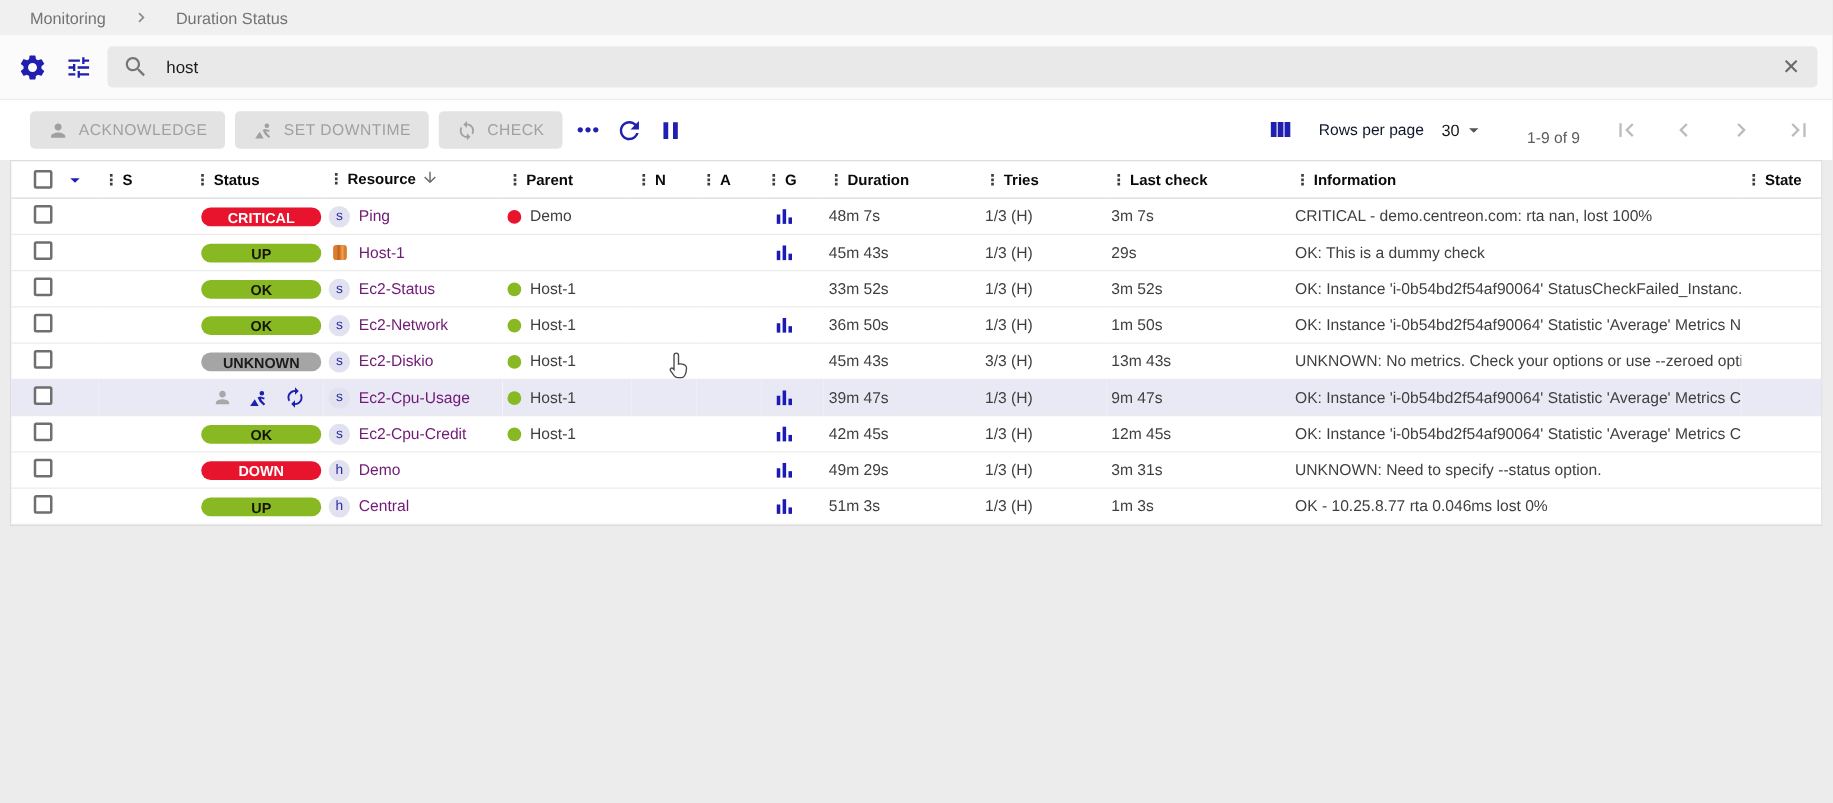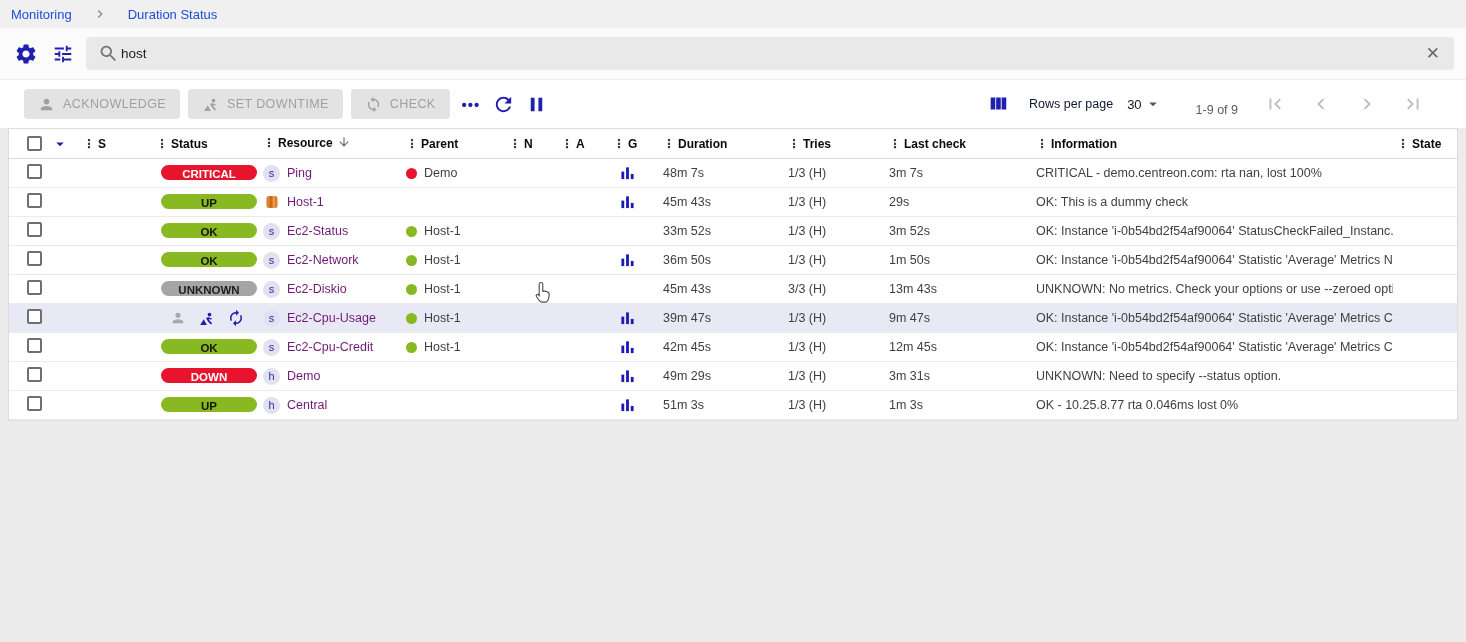--- a/index.html
+++ b/index.html
@@ -7,43 +7,43 @@
     font-family:"Liberation Sans","DejaVu Sans",sans-serif;
     background:#ececec; color:#303030; }
   :root{
     --primary:#1f1fb0; --critical:#e8132c; --success:#88b922;
     --unknown:#a5a5a5; --highlight:#e9e9f5; --aws-orange:#db7c2e;
   }
   svg{ display:block; }
 
   
   .breadcrumb-bar{ height:28px; background:#f0f0f0; display:flex; align-items:center;
-    padding-left:11px; gap:20px; font-size:13px; color:#1d4ed8; }
+    padding-left:24px; gap:20px; font-size:13px; color:#737373; }
   .breadcrumb-bar .crumb{ cursor:pointer; }
   .breadcrumb-bar .sep svg{ fill:#8a8a8a; }
 
   
   .filter-bar{ height:52px; background:#fbfbfb; border-bottom:1px solid #ededed;
     display:flex; align-items:center; padding:0 12px 0 12px; gap:10px; }
   .icon-btn{ background:none; border:none; cursor:pointer; padding:2px; display:flex; align-items:center; }
   .gear svg{ fill:var(--primary); }
   .filter-select{ width:168px; height:33px; background:#e9e9e9; border-radius:4px;
     display:flex; align-items:center; padding:0 8px 0 14px; font-size:13.5px; color:#1c1c1c; cursor:pointer; }
   .filter-select .spacer{ flex:1; }
   .filter-select svg{ fill:#555; }
   .tune svg{ fill:var(--primary); }
   .search-box{ flex:1; height:33px; background:#e9e9e9; border-radius:4px;
-    display:flex; align-items:center; padding:0 10px 0 12px; gap:2px; }
+    display:flex; align-items:center; padding:0 10px 0 12px; gap:14px; }
   .search-box svg{ fill:#757575; }
   .search-box input{ flex:1; background:transparent; border:none; outline:none;
     font-family:inherit; font-size:13.5px; color:#1c1c1c; }
   .clear-x{ background:none; border:none; font-size:17px; color:#6b6b6b; cursor:pointer; padding:0 4px; }
 
   
-  .toolbar{ height:48px; background:#ffffff; display:flex; align-items:center; padding:0 30px 0 24px; }
+  .toolbar{ height:48px; background:#ffffff; display:flex; align-items:center; padding:0 4px 0 24px; }
   .tb-btn{ height:30px; background:#e3e3e3; border:none; border-radius:4px;
     display:flex; align-items:center; gap:8px; padding:0 14px; margin-right:8px;
     font-family:inherit; font-size:12.5px; letter-spacing:.4px; color:#a0a0a0; cursor:default; }
   .tb-btn svg{ fill:#a0a0a0; }
   .more-dots{ background:none; border:none; color:var(--primary); font-size:15px; font-weight:bold;
     letter-spacing:1px; margin:0 10px 0 4px; cursor:pointer; }
   .nav-ic{ background:none; border:none; cursor:pointer; margin-right:6px; padding:2px; }
   .nav-ic svg{ fill:var(--primary); }
   .toolbar .grow{ flex:1; }
   .cols-icon svg{ fill:var(--primary); }

